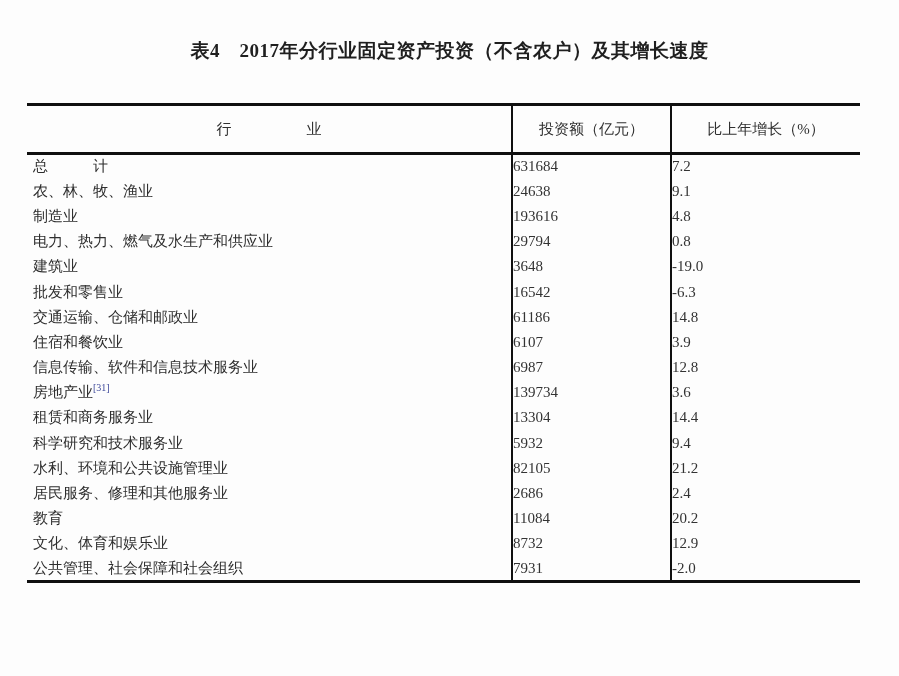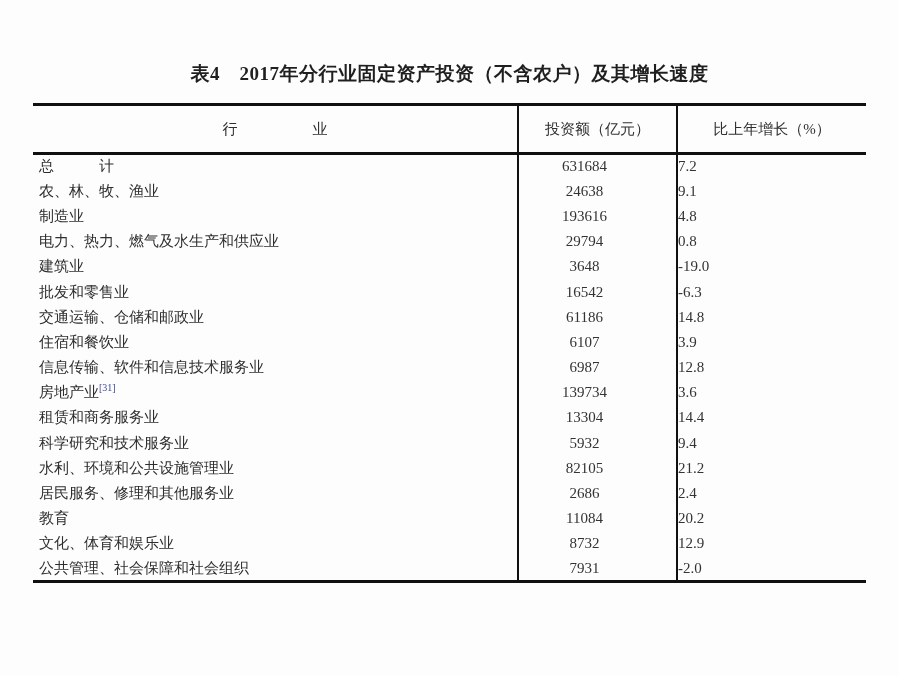--- a/index.html
+++ b/index.html
@@ -18,26 +18,25 @@
   .doc-title {
     position: absolute;
     top: 38px;
     left: 0;
     width: 100%;
     text-align: center;
     font-size: 19px;
     font-weight: bold;
     color: #1f1f1f;
     letter-spacing: 0.5px;
-    margin-top: 23px;
   }
   .stat-table {
     position: absolute;
     top: 103px;
-    left: 33px;
+    left: 27px;
     width: 833px;
     border-collapse: collapse;
     table-layout: fixed;
     border-top: 3px solid #101010;
     border-bottom: 3px solid #101010;
     color: #333333;
   }
   .stat-table col.c1 { width: 485px; }
   .stat-table col.c2 { width: 159px; }
   .stat-table col.c3 { width: 189px; }
@@ -63,21 +62,21 @@
     padding: 0;
     white-space: nowrap;
     overflow: hidden;
   }
   .stat-table td.c1 {
     text-align: left;
     padding-left: 6px;
     color: #2e2e2e;
   }
   .stat-table td.c2 {
-    text-align: center;
+    text-align: left;
     padding-right: 26px;
     color: #333333;
   }
   .stat-table td.c3 {
     text-align: left;
     padding-right: 30px;
     color: #333333;
   }
   sup.ref {
     color: #3b4699;

